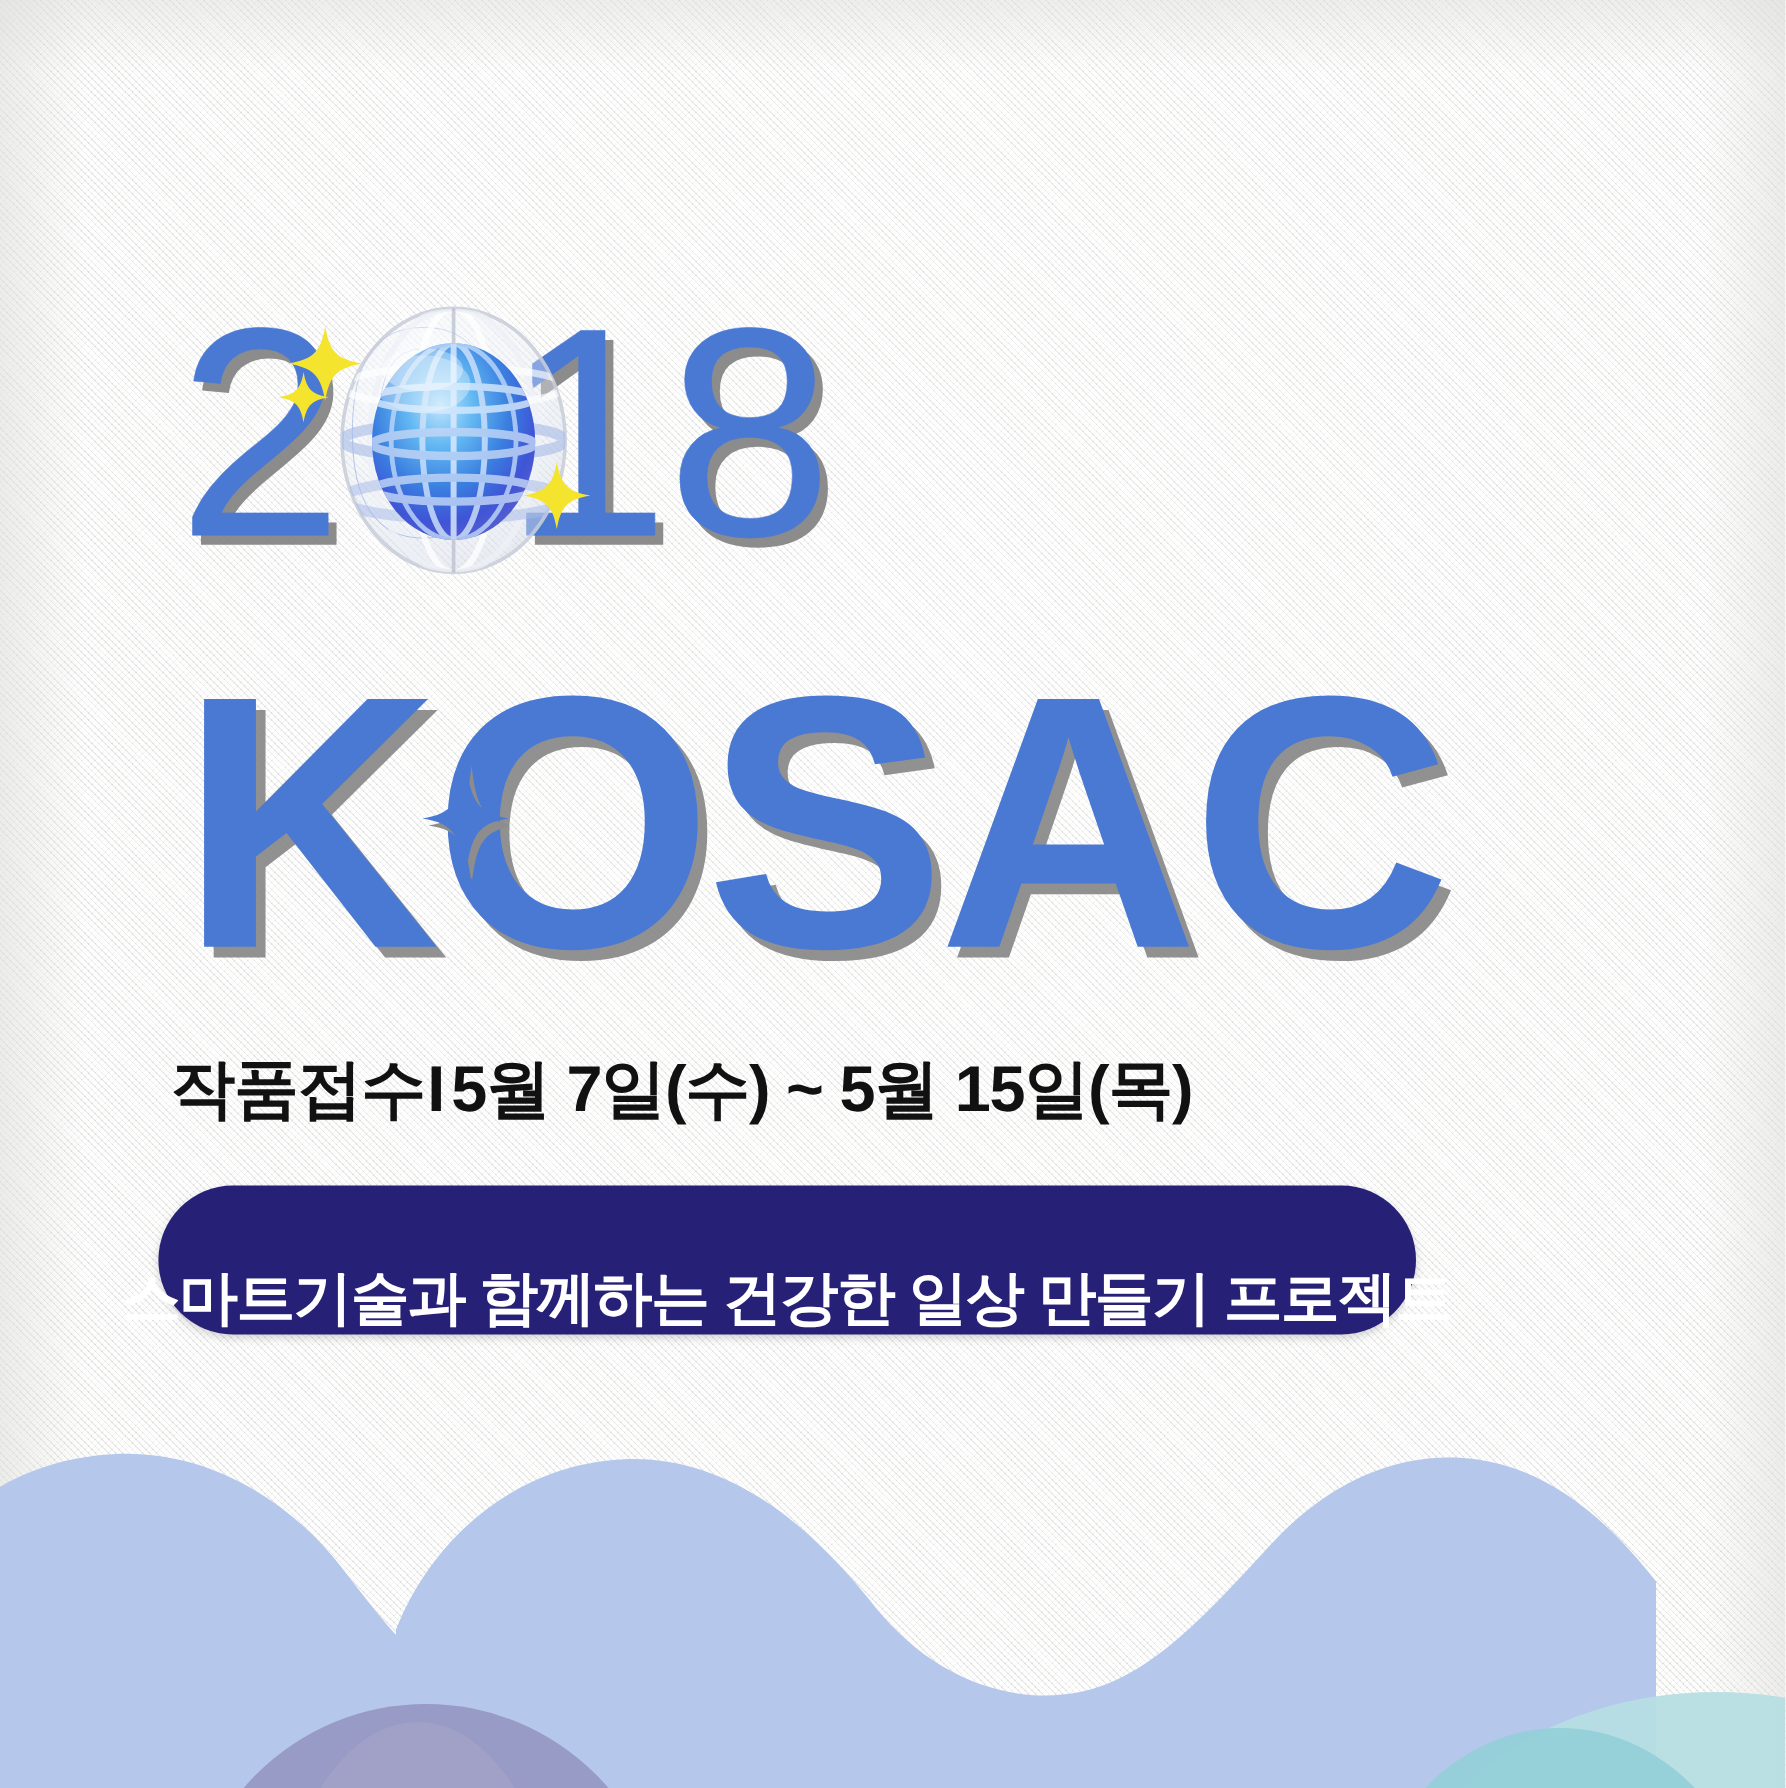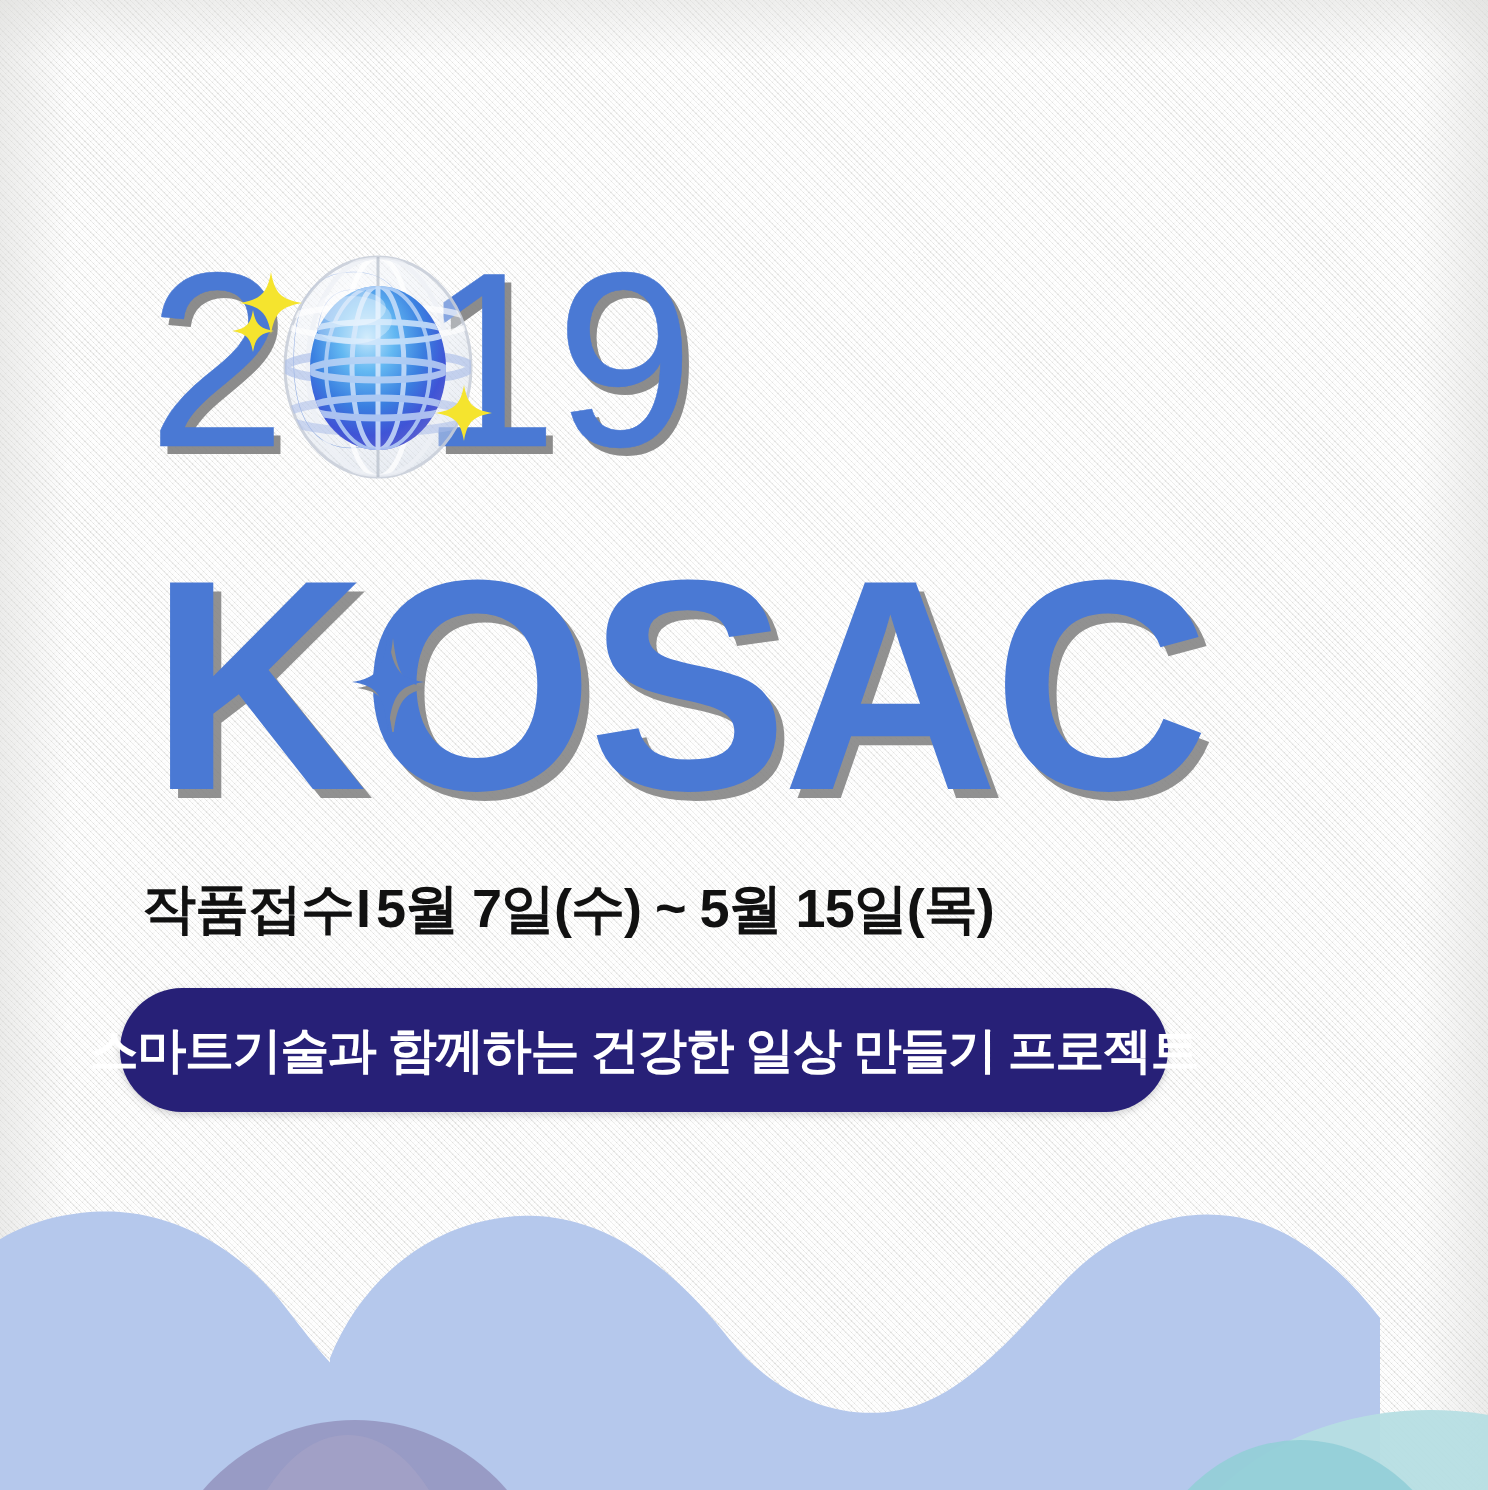--- a/index.html
+++ b/index.html
@@ -147,28 +147,28 @@
     line-height: 70px;
   }
   .date-line .sep {
     font-weight: 700;
     padding: 0 6px 0 2px;
   }
 
   
   .tagline-pill {
     position: absolute;
-    left: 120px;
+    left: 132px;
     top: 988px;
     width: 1048px;
     height: 124px;
     border-radius: 62px;
     background: #272077;
     display: flex;
-    align-items: center;
+    align-items: flex-end;
     justify-content: center;
     box-shadow: 0 3px 7px rgba(90,90,100,0.25);
   }
   .tagline-text {
     color: #ffffff;
     font-size: 49px;
     font-weight: 700;
     letter-spacing: -1.4px;
     white-space: nowrap;
     line-height: 60px;
@@ -213,21 +213,21 @@
       <ellipse cx="348" cy="455" rx="120" ry="210" fill="#a7a3c6" opacity="0.62"></ellipse>
 
       <ellipse cx="1430" cy="430" rx="270" ry="210" fill="#b6dee3" opacity="0.95"></ellipse>
       <ellipse cx="1300" cy="450" rx="170" ry="200" fill="#92ced7" opacity="0.9"></ellipse>
     </g>
   </svg>
 
   <div class="content">
 
     <div class="year-row">
-      <span class="year-text"><span>2</span><span class="gap">0</span><span>19</span></span>
+      <span class="year-text"><span>2</span><span class="gap">0</span><span>18</span></span>
     </div>
 
     <div class="globe-wrap">
       <svg viewBox="0 0 220 234" width="220" height="234">
         <defs>
           <radialGradient id="gcore" cx="42%" cy="32%" r="72%">
             <stop offset="0%" stop-color="#bfe4fb"></stop>
             <stop offset="28%" stop-color="#63b8f2"></stop>
             <stop offset="58%" stop-color="#3a7fe0"></stop>
             <stop offset="82%" stop-color="#3f54d6"></stop>

